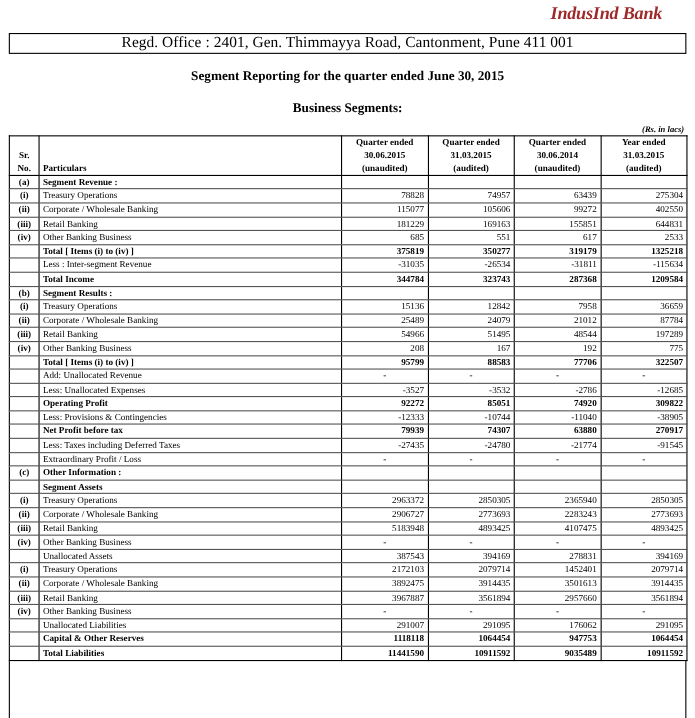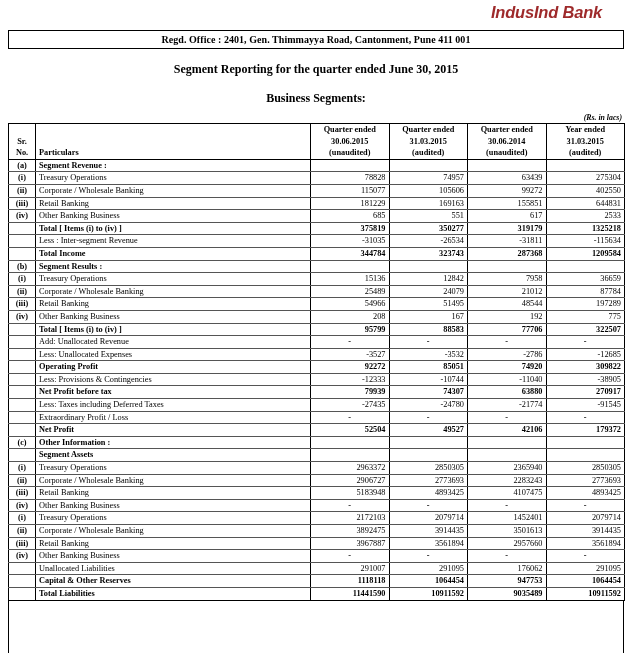--- a/index.html
+++ b/index.html
@@ -18,41 +18,41 @@
 
   
   .logo-row {
     height: 24px;
     display: flex;
     align-items: center;
     justify-content: flex-end;
     padding-right: 22px;
   }
   .logo {
-    font-family: Liberation Sans, sans-serif;
+    font-family: Liberation Serif, serif;
     font-weight: bold;
     font-style: italic;
     font-size: 16.5px;
     letter-spacing: -0.2px;
     color: #9e2a2b;
     white-space: nowrap;
   }
 
   
   .regd-box {
     margin: 6px 0 0 0;
     border: 1.6px solid #000;
     height: 19px;
     display: flex;
     align-items: center;
     justify-content: center;
   }
   .regd-box span {
-    font-size: 10px;
-    font-weight: bold;
+    font-size: 14px;
+    font-weight: normal;
     letter-spacing: 0.05px;
   }
 
   
   .h-line {
     font-size: 12px;
     font-weight: bold;
     margin-top: 13px;
     text-align: center;
   }
@@ -353,28 +353,20 @@
           <td class="num">-91545</td>
         </tr>
         <tr class="dash">
           <td class="sr"></td>
           <td class="part">Extraordinary Profit / Loss</td>
           <td class="num" style="text-align: center; font-weight: bold;">-</td>
           <td class="num" style="text-align: center; font-weight: bold;">-</td>
           <td class="num" style="text-align: center; font-weight: bold;">-</td>
           <td class="num" style="text-align: center; font-weight: bold;">-</td>
         </tr>
-        <tr class="ital">
-          <td class="sr"></td>
-          <td class="part">Net Profit</td>
-          <td class="num">52504</td>
-          <td class="num">49527</td>
-          <td class="num">42106</td>
-          <td class="num">179372</td>
-        </tr>
         <tr class="sec">
           <td class="sr">(c)</td>
           <td class="part">Other Information :</td>
           <td class="num"></td>
           <td class="num"></td>
           <td class="num"></td>
           <td class="num"></td>
         </tr>
         <tr class="subhead">
           <td class="sr"></td>
@@ -410,20 +402,28 @@
         </tr>
         <tr class="dash">
           <td class="sr">(iv)</td>
           <td class="part">Other Banking Business</td>
           <td class="num" style="text-align: center; font-weight: bold;">-</td>
           <td class="num" style="text-align: center; font-weight: bold;">-</td>
           <td class="num" style="text-align: center; font-weight: bold;">-</td>
           <td class="num" style="text-align: center; font-weight: bold;">-</td>
         </tr>
         <tr>
+          <td class="sr"></td>
+          <td class="part">Unallocated Assets</td>
+          <td class="num">387543</td>
+          <td class="num">394169</td>
+          <td class="num">278831</td>
+          <td class="num">394169</td>
+        </tr>
+        <tr>
           <td class="sr">(i)</td>
           <td class="part">Treasury Operations</td>
           <td class="num">2172103</td>
           <td class="num">2079714</td>
           <td class="num">1452401</td>
           <td class="num">2079714</td>
         </tr>
         <tr>
           <td class="sr">(ii)</td>
           <td class="part">Corporate / Wholesale Banking</td>

